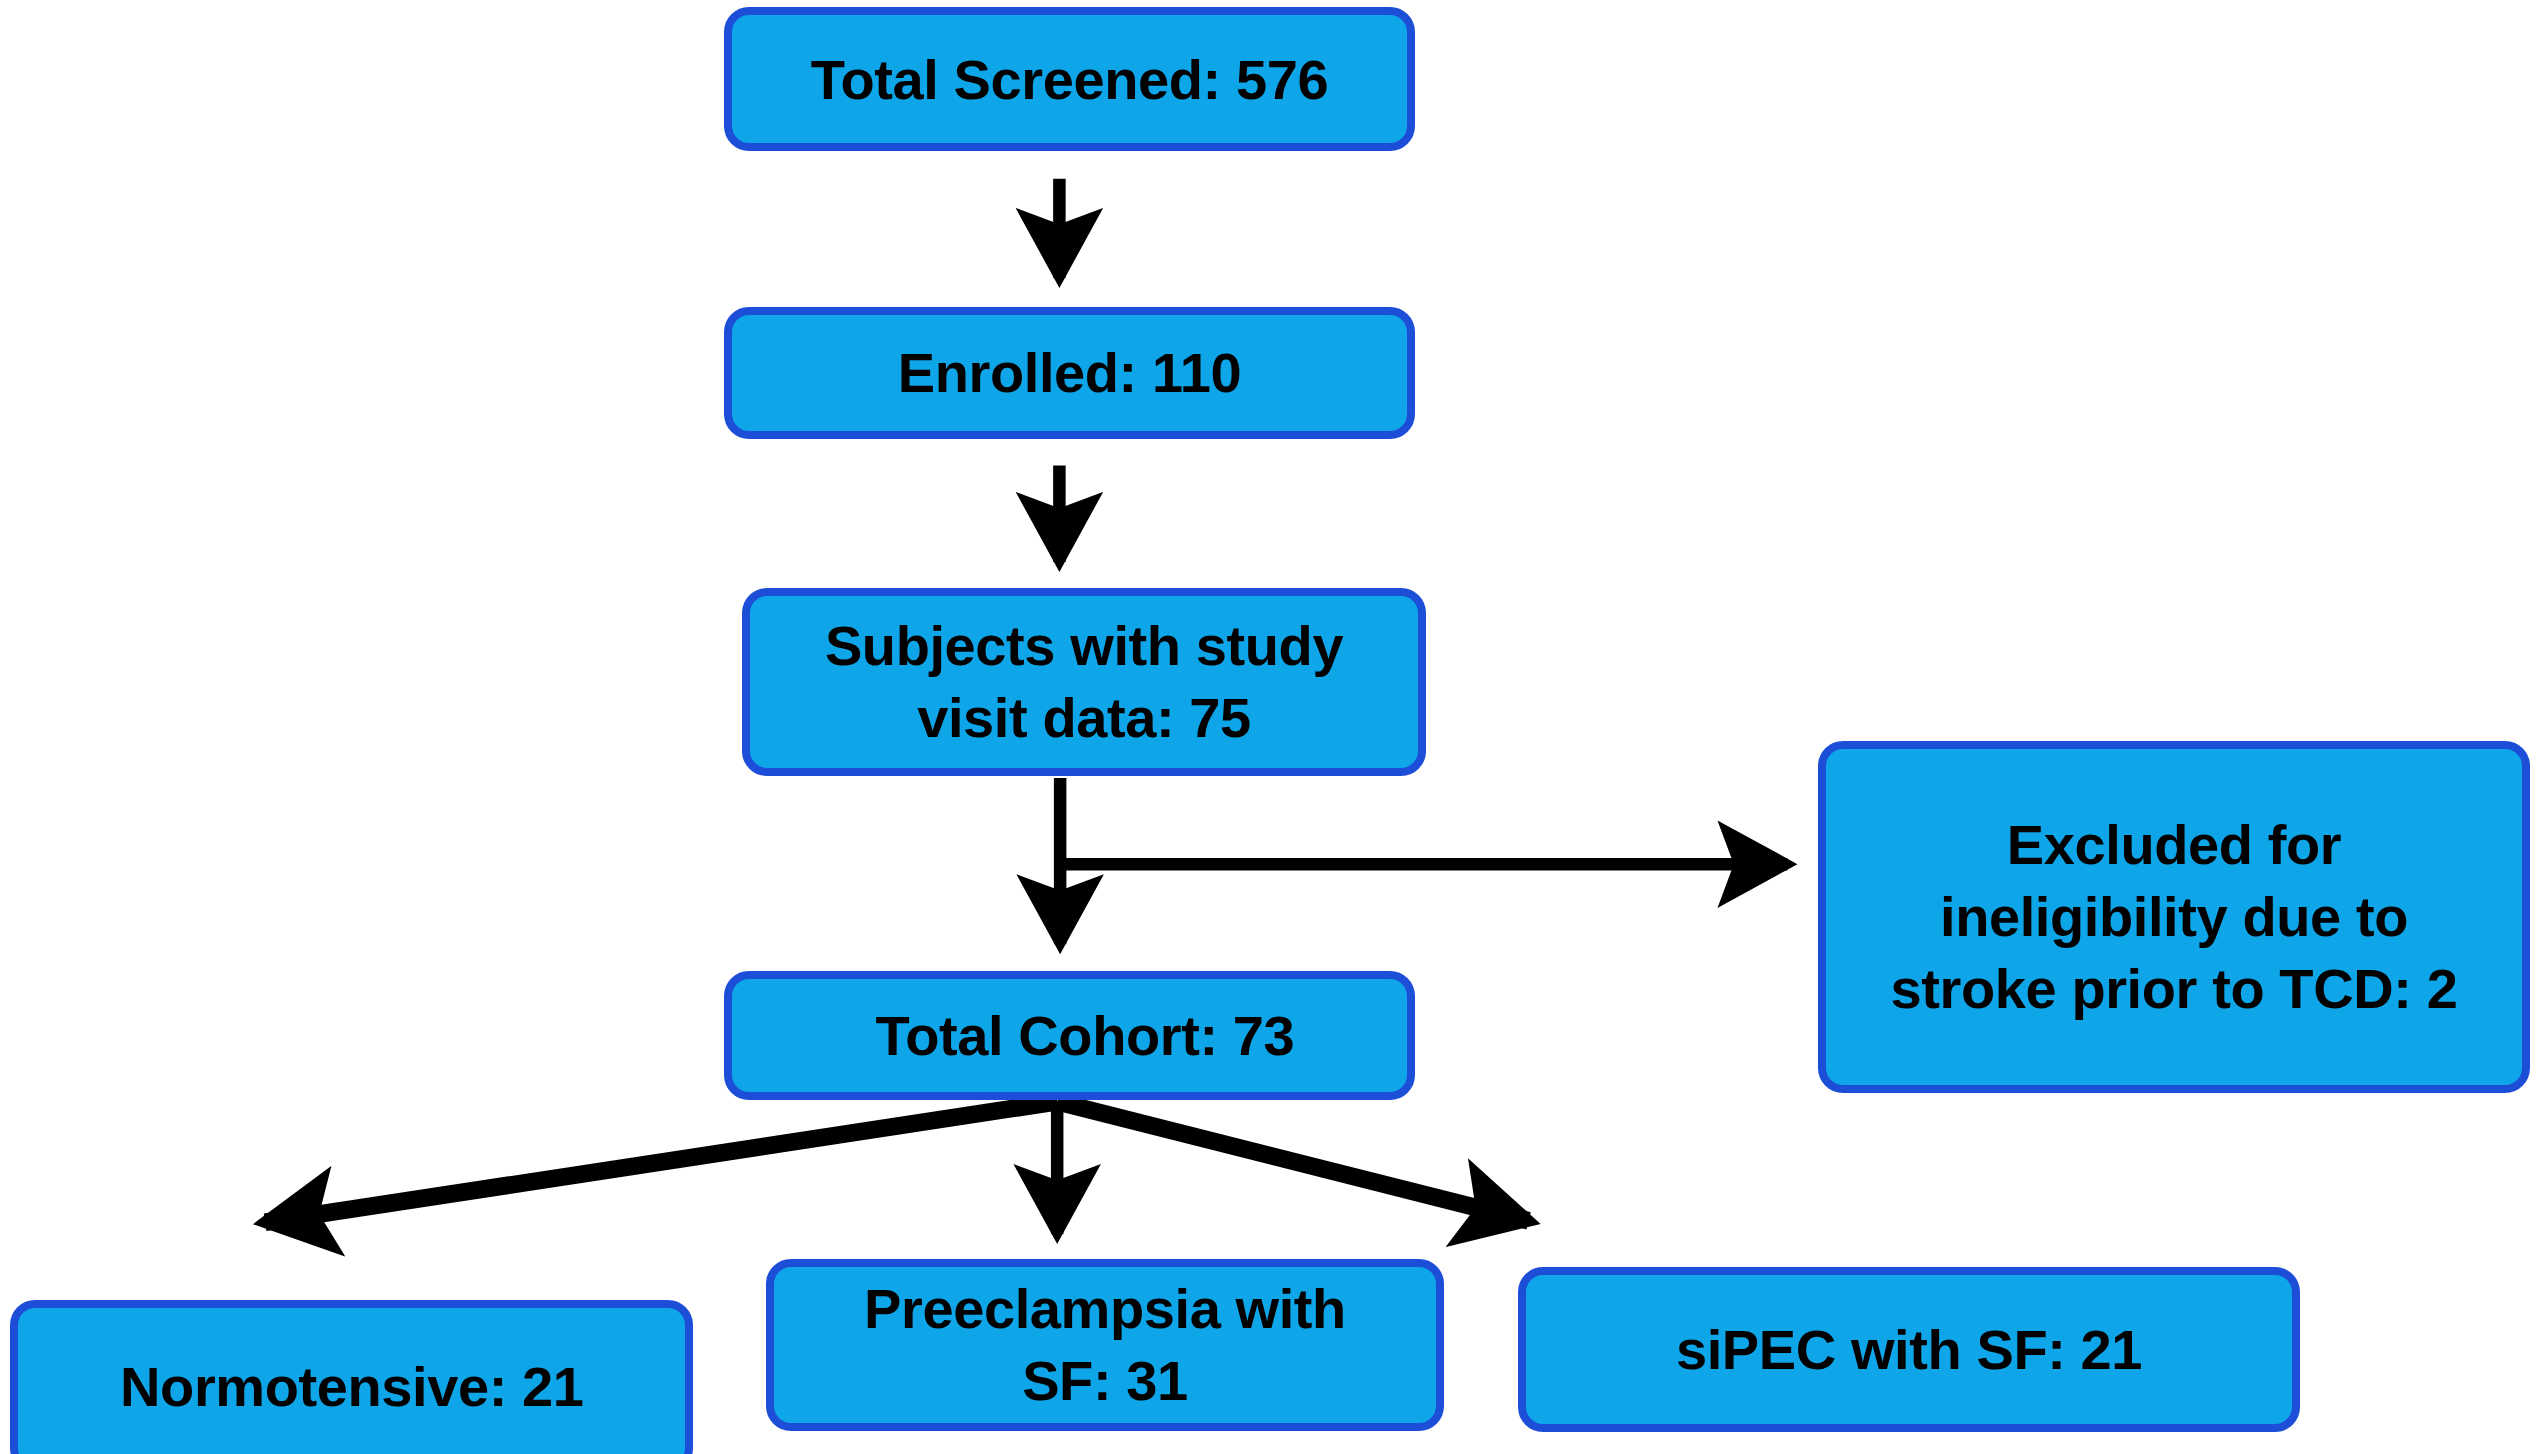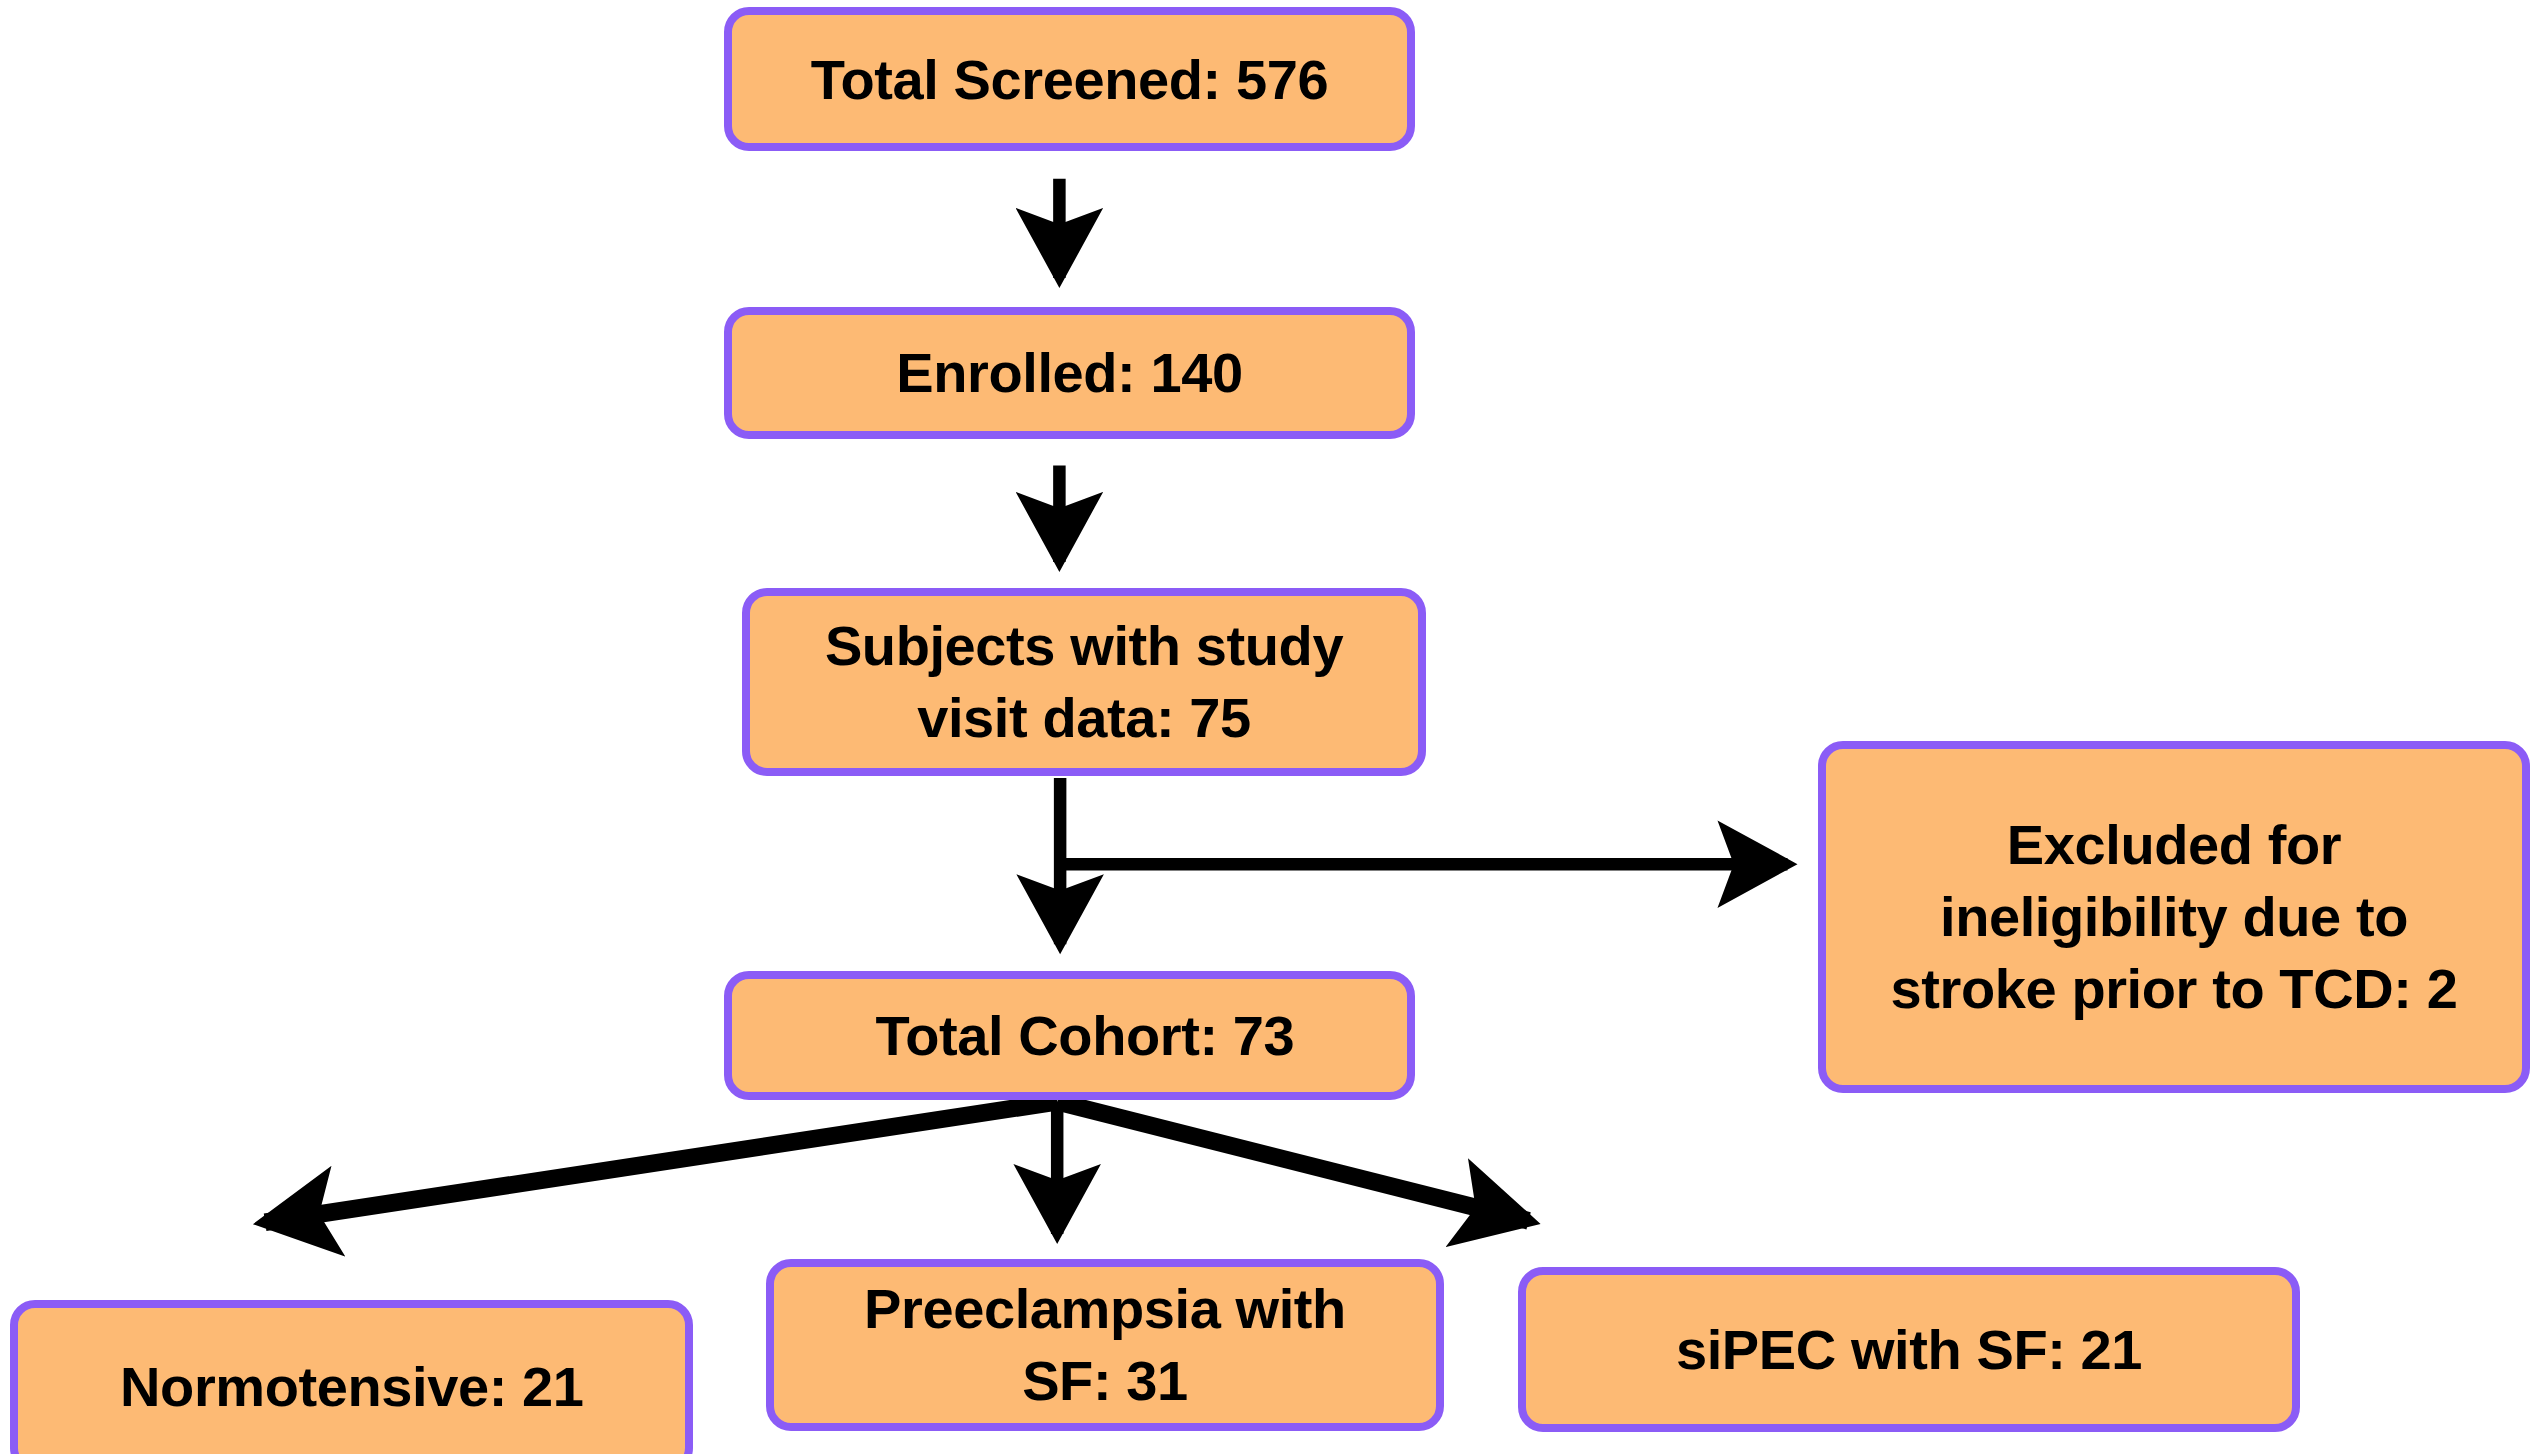--- a/index.html
+++ b/index.html
@@ -21,22 +21,22 @@
     position: absolute;
     top: 0;
     left: 0;
     width: 2538px;
     height: 1454px;
     display: block;
   }
   .node-box {
     position: absolute;
     box-sizing: border-box;
-    background: #fdba74;
-    border: 8px solid #8b5cf6;
+    background: #0ea5e9;
+    border: 8px solid #1d4ed8;
     border-radius: 25px;
     display: flex;
     align-items: center;
     justify-content: center;
     text-align: center;
     color: #000000;
     font-family: "Liberation Sans", sans-serif;
     font-weight: bold;
     font-size: 56px;
     line-height: 1.28;
@@ -86,21 +86,21 @@
     <line x1="1437" y1="1498" x2="1437" y2="1678" stroke="#000000" stroke-width="17" marker-end="url(#arrowhead-slim)"></line>
 
     <line x1="1437" y1="1498" x2="2078" y2="1660" stroke="#000000" stroke-width="24" marker-end="url(#arrowhead-wide)"></line>
   </svg>
 
   <div class="node-box" id="node-total-screened">
     <span class="node-label">Total Screened: 576</span>
   </div>
 
   <div class="node-box" id="node-enrolled">
-    <span class="node-label">Enrolled: 140</span>
+    <span class="node-label">Enrolled: 110</span>
   </div>
 
   <div class="node-box" id="node-subjects">
     <span class="node-label">Subjects with study
 visit data: 75</span>
   </div>
 
   <div class="node-box" id="node-excluded">
     <span class="node-label">Excluded for
 ineligibility due to

